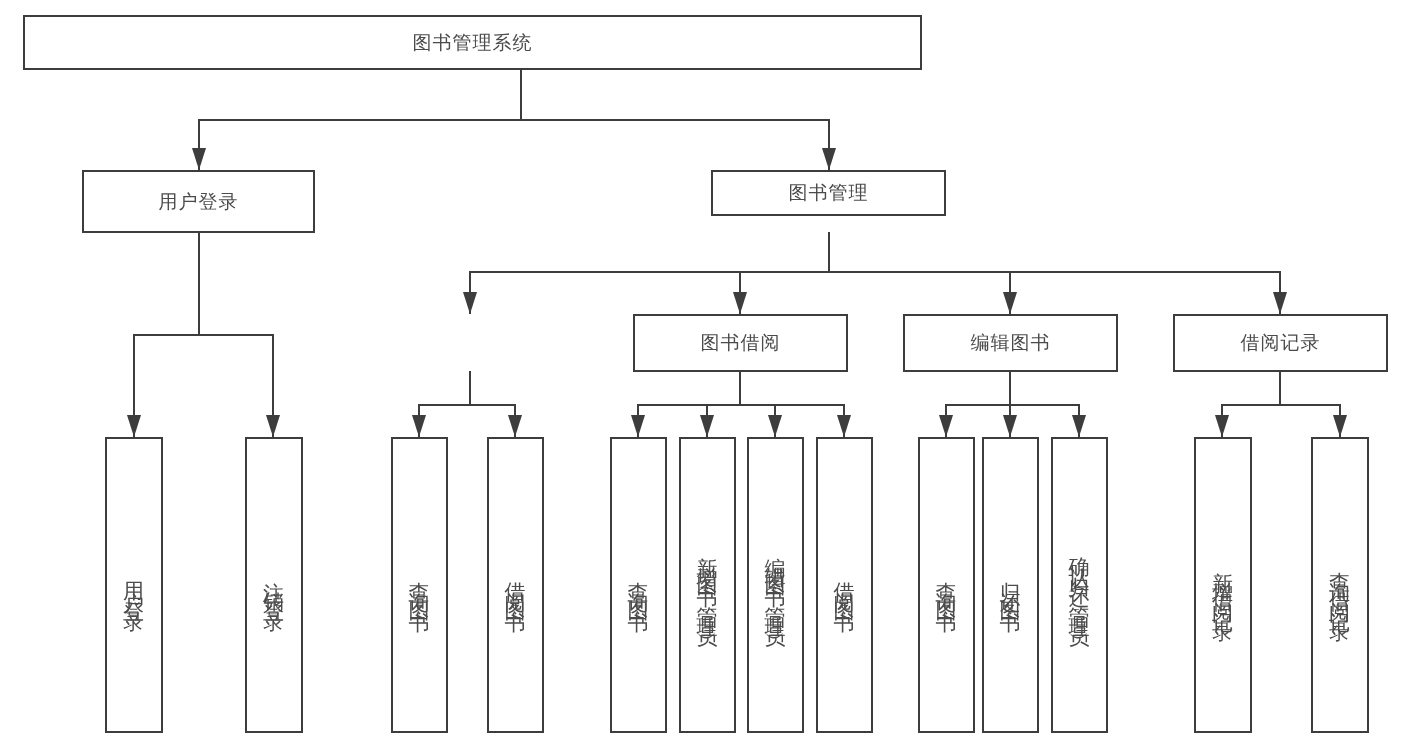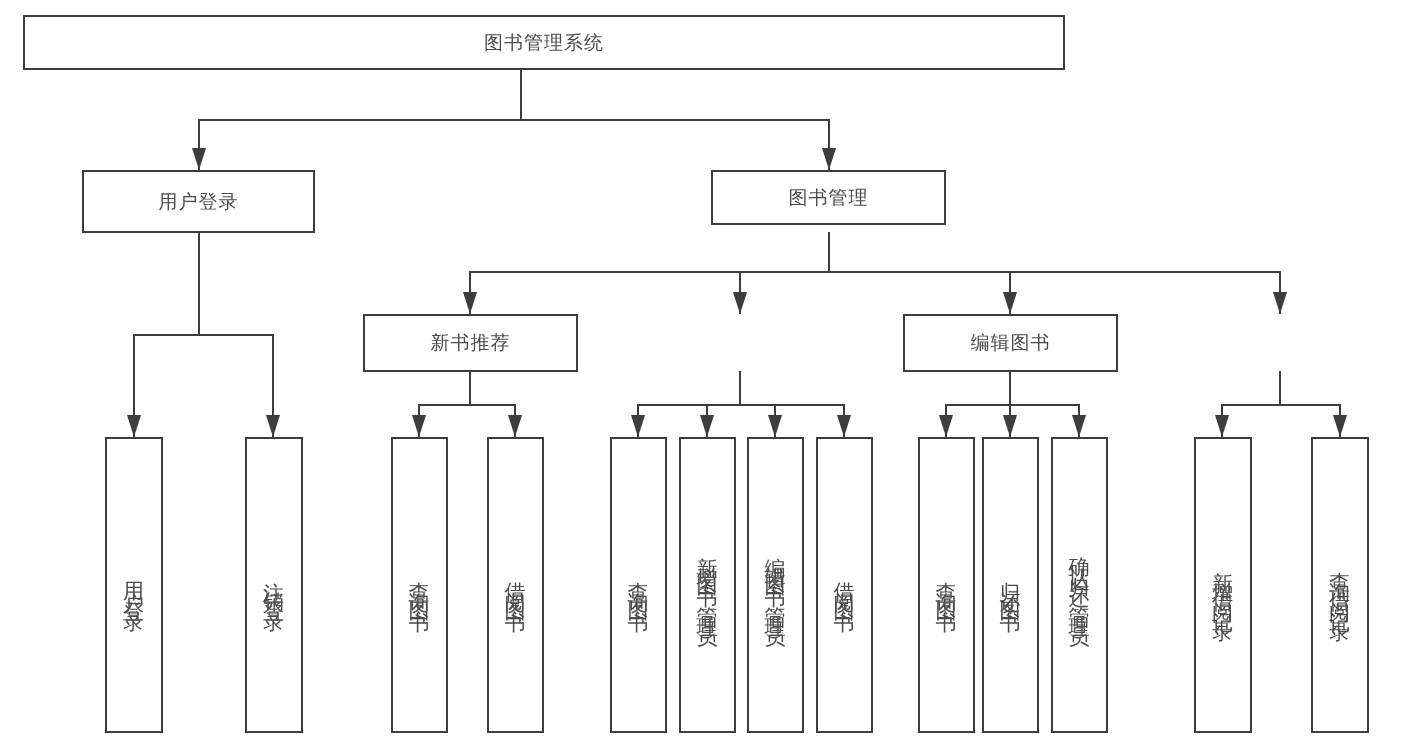--- a/index.html
+++ b/index.html
@@ -52,28 +52,29 @@
     letter-spacing:1px;
     z-index:5;
     opacity:.95;
   }
 </style>
 </head>
 <body>
 
 <div class="stage">
 
-  <div class="box hbox" style="left:23px;top:15px;width:1042px;height:55px;">图书管理系统</div>
+  <div class="box hbox" style="left:23px;top:15px;width:899px;height:55px;">图书管理系统</div>
 
   <div class="box hbox" style="left:82px;top:170px;width:233px;height:63px;">用户登录</div>
 
-  <div class="box hbox" style="left:711px;top:170px;width:235px;height:55px;">图书管理</div>
+  <div class="box hbox" style="left:711px;top:170px;width:235px;height:46px;">图书管理</div>
 
-  <div class="box hbox" style="left:363px;top:314px;width:215px;height:58px;">新书推荐</div>
+  <div class="box hbox" style="left:633px;top:314px;width:215px;height:58px;">图书借阅</div>
   <div class="box hbox" style="left:903px;top:314px;width:215px;height:58px;">编辑图书</div>
+  <div class="box hbox" style="left:1173px;top:314px;width:215px;height:58px;">借阅记录</div>
 
   <div class="box vbox" style="left:105px;top:437px;width:58px;height:296px;">
     <span class="vtext">用户登录</span>
   </div>
   <div class="box vbox" style="left:245px;top:437px;width:58px;height:296px;">
     <span class="vtext">注销登录</span>
   </div>
 
   <div class="box vbox" style="left:391px;top:437px;width:57px;height:296px;">
     <span class="vtext">查询图书</span>

